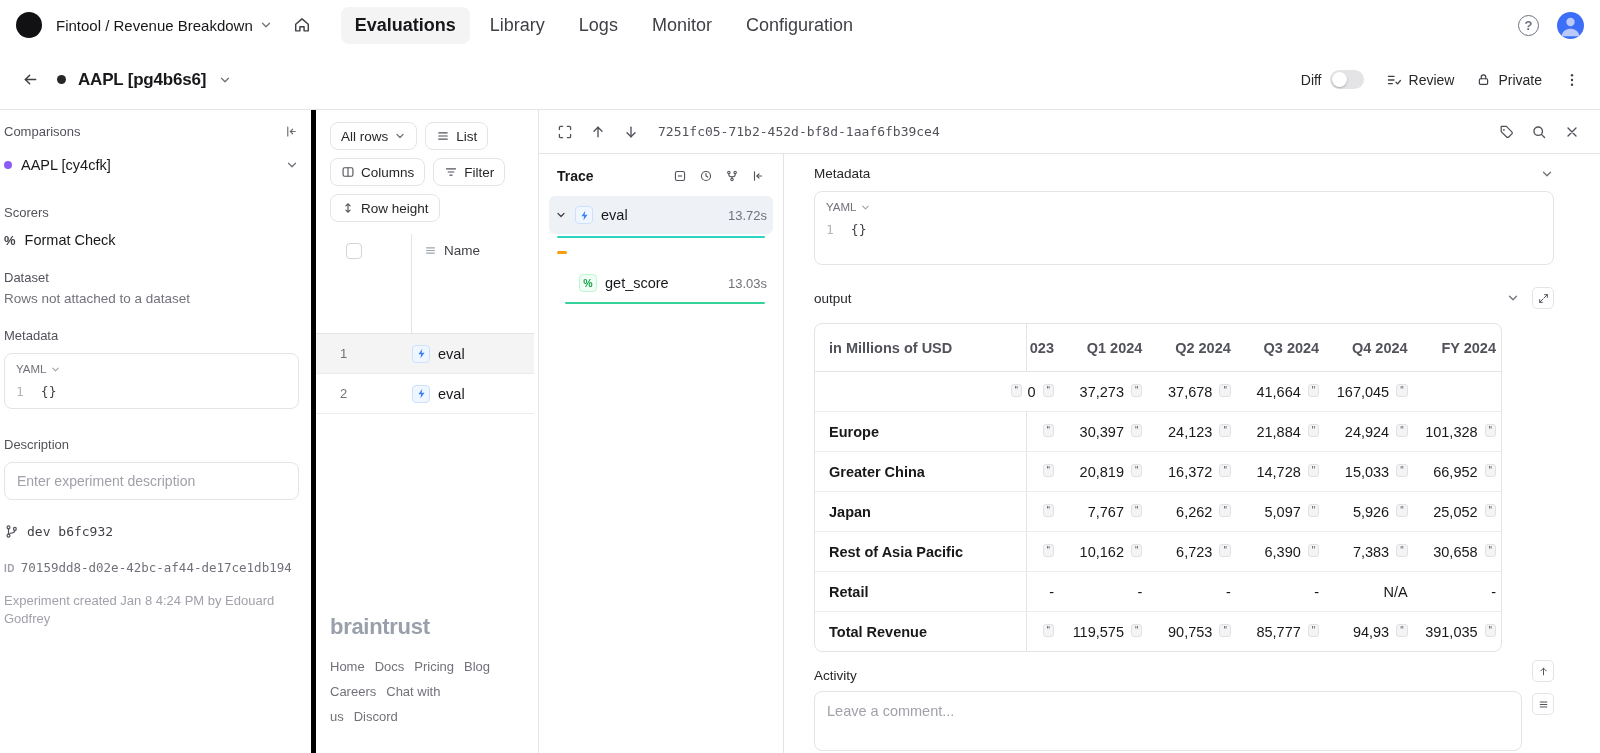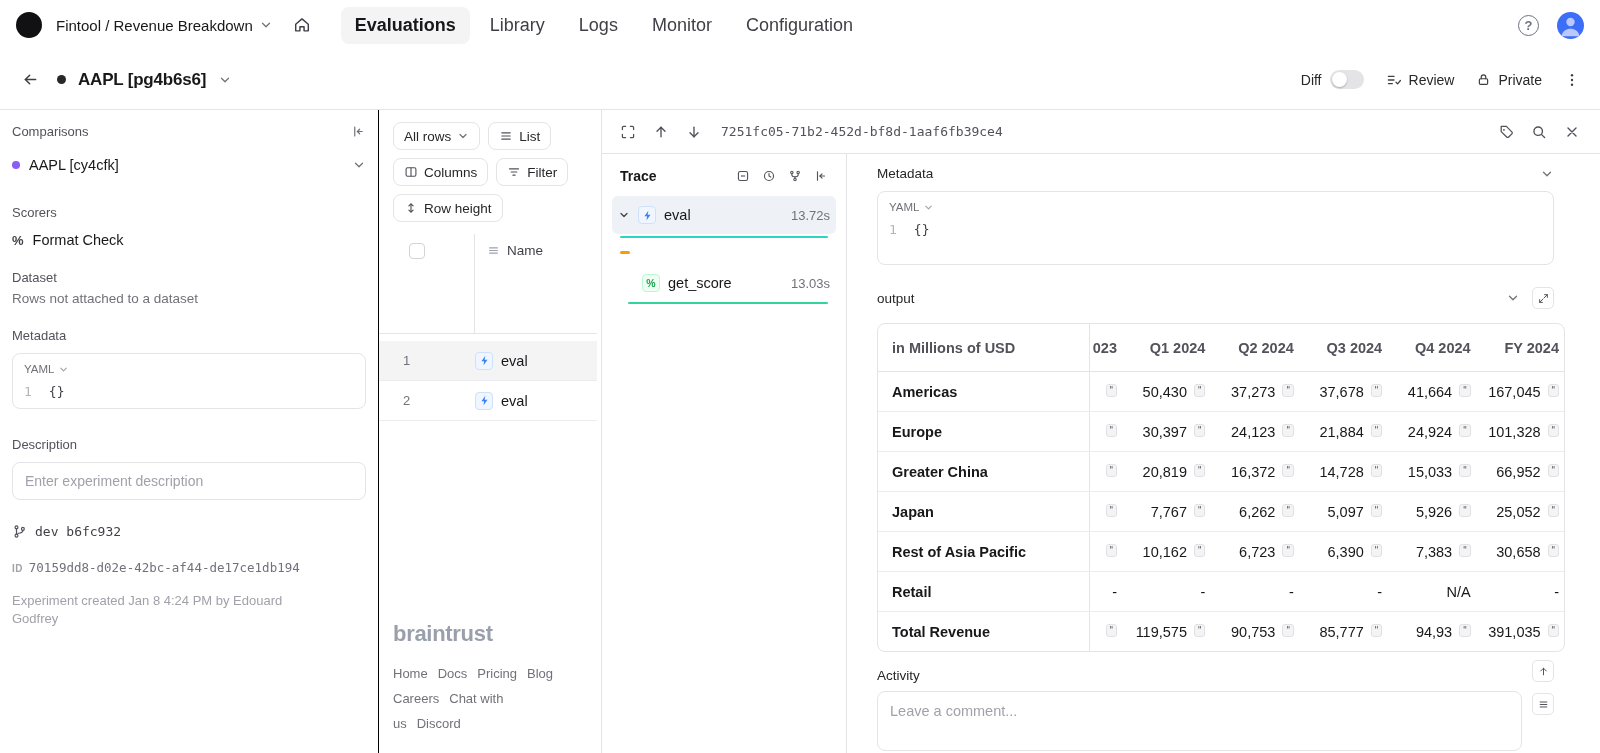--- a/index.html
+++ b/index.html
@@ -30,21 +30,21 @@
   .exp-dot { width:9px; height:9px; border-radius:50%; background:#27272a; }
   .exp-title { font-size:17px; font-weight:700; letter-spacing:-0.2px; }
   .titlebar-right { margin-left:auto; display:flex; align-items:center; gap:22px;padding-left:20px; }
   .diff-wrap { display:flex; align-items:center; gap:8px; font-size:14px; color:#27272a; }
   .toggle { width:34px; height:19px; border-radius:10px; background:#e4e4e7; position:relative; cursor:pointer; }
   .toggle .knob { position:absolute; left:2px; top:2px; width:15px; height:15px; border-radius:50%; background:#fff; box-shadow:0 1px 2px rgba(0,0,0,.25); }
   .bar-btn { display:flex; align-items:center; gap:7px; font-size:14px; color:#27272a; cursor:pointer; }
 
   
   .body { flex:1; display:flex; min-height:0; }
-  .sidebar { width:379px; border-right:1px solid #000000; padding:14px 12px 0 12px; }
+  .sidebar { width:316px; border-right:5px solid #000000; padding:14px 12px 0 4px; }
   .rows-panel { width:223px; border-right:1px solid #e4e4e7; padding:12px 18px 0 14px; }
   .right { flex:1; display:flex; flex-direction:column; min-width:0; }
 
   
   .side-h { font-size:13px; color:#52525b; font-weight:500; display:flex; align-items:center; }
   .cmp-item { margin-top:10px; height:32px; display:flex; align-items:center; gap:9px; cursor:pointer; }
   .dot-purple { width:8px; height:8px; border-radius:50%; background:#8b5cf6; }
   .cmp-label { font-size:14.5px; font-weight:500; }
   .push { margin-left:auto; }
   .scorer-row { margin-top:12px; display:flex; align-items:center; gap:9px; font-size:14.5px; cursor:pointer; }
@@ -62,21 +62,21 @@
   .id-row { margin-top:21px; display:flex; align-items:baseline; gap:6px; }
   .id-tag { font-size:10px; color:#a1a1aa; font-weight:700; letter-spacing:.4px; }
   .id-val { font-size:12.5px; color:#71717a; }
   .created { margin-top:17px; font-size:13px; color:#a1a1aa; line-height:1.35; max-width:300px; } .mt22 { margin-top:22px; } .mt24 { margin-top:24px; } .mt6 { margin-top:6px; }
 
   
   .btn { display:inline-flex; align-items:center; gap:6px; height:28px; padding:0 10px; border:1px solid #e4e4e7;
     border-radius:8px; background:#fff; font-size:13.5px; font-weight:500; color:#27272a; cursor:pointer; }
   .btn-row { display:flex; gap:8px; margin-top:8px; }
   .btn-row:first-child { margin-top:0; }
-  .grid-head { position:relative; margin:12px -14px 7px -14px; height:100px; border-bottom:1px solid #e4e4e7; }
+  .grid-head { position:relative; margin:12px -14px 0 -14px; height:100px; border-bottom:1px solid #e4e4e7; }
   .grid-head .vline { position:absolute; left:95px; top:0; bottom:0; width:1px; background:#e4e4e7; }
   .cbx { position:absolute; left:30px; top:9px; width:16px; height:16px; border:1.5px solid #d4d4d8; border-radius:4px; background:#fff; cursor:pointer; }
   .name-h { position:absolute; left:108px; top:9px; display:flex; align-items:center; gap:7px; font-size:13.5px; color:#3f3f46; }
   .rows-list { margin:0 -14px; }
   .data-row { height:40px; display:flex; align-items:center; padding-left:24px; gap:0; border-bottom:1px solid #ececf0; cursor:pointer; }
   .data-row.selected { background:#f4f4f5; }
   .row-idx { width:72px; font-size:13px; color:#71717a; }
   .row-name { font-size:14.5px; margin-left:8px; }
   .badge { width:18px; height:18px; border-radius:4px; display:flex; align-items:center; justify-content:center; }
   .badge-bolt { background:#eff6ff; border:1px solid #cfe0fd; }
@@ -506,21 +506,20 @@
               <div class="t-label">in Millions of USD</div>
               <div>023</div>
               <div>Q1 2024</div>
               <div>Q2 2024</div>
               <div>Q3 2024</div>
               <div>Q4 2024</div>
               <div>FY 2024</div>
             </div>
 
             <div class="t-row">
-              <div class="t-label">Americas</div>
               <div class="t-cell">
                   <span class="q">"</span>
                 </div>
               <div class="t-cell">
                   <span>50,430</span>
                   <span class="q">"</span>
                 </div>
               <div class="t-cell">
                   <span>37,273</span>
                   <span class="q">"</span>

